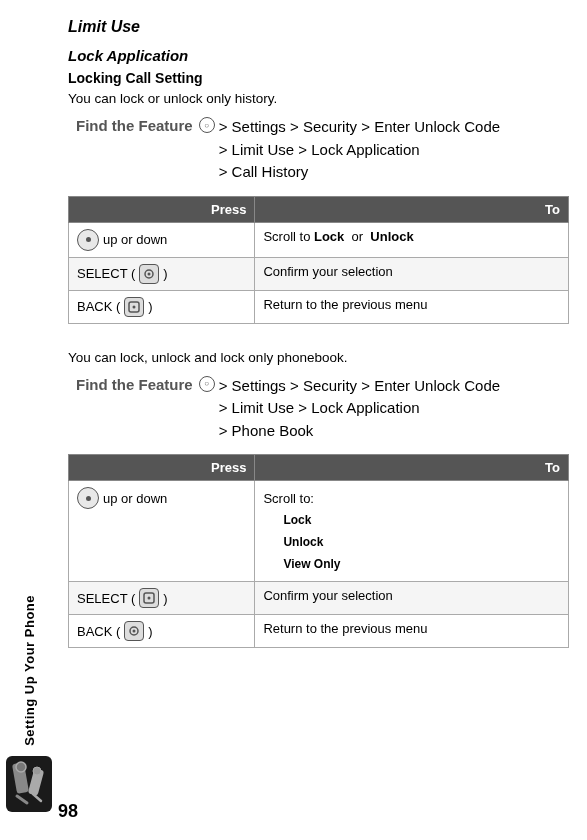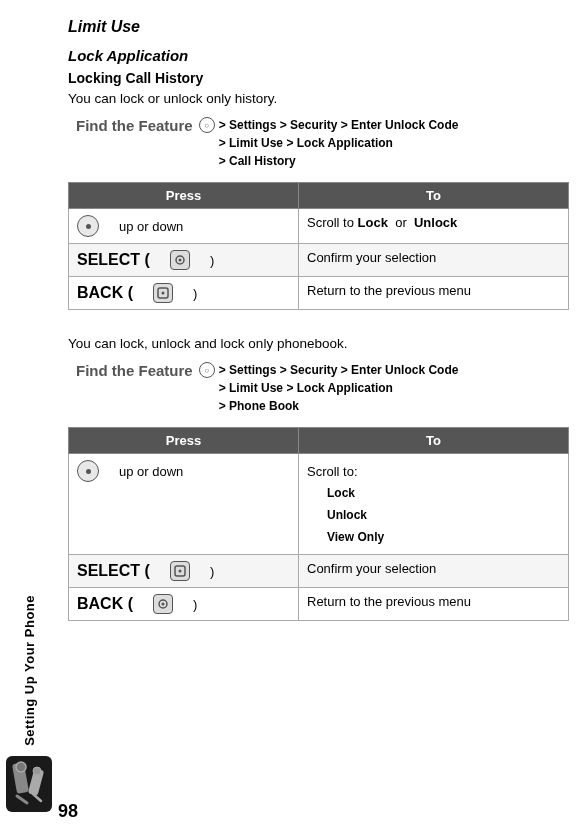--- a/index.html
+++ b/index.html
@@ -128,41 +128,41 @@
       align-items: center;
       justify-content: center;
       font-size: 8px;
       color: #555;
       margin-right: 4px;
       margin-top: 1px;
       flex-shrink: 0;
     }
 
     .find-feature-path {
-      font-size: 12px;
-      font-weight: bold;
+      font-size: 15px;
+      font-weight: normal;
       color: #000;
       line-height: 1.5;
     }
 
     
     .feature-table {
       width: 100%;
       border-collapse: collapse;
       margin-bottom: 16px;
       border: 1px solid #888;
     }
 
     .feature-table th {
       background: #555;
       color: #fff;
       font-size: 13px;
       font-weight: bold;
       padding: 5px 8px;
-      text-align: center;
+      text-align: right;
       border: 1px solid #888;
     }
 
     .feature-table td {
       padding: 6px 8px;
       font-size: 13px;
       border: 1px solid #aaa;
       vertical-align: top;
     }
 
@@ -171,21 +171,21 @@
     }
 
     .feature-table tr:nth-child(even) td {
       background: #f5f5f5;
     }
 
     
     .press-cell {
       display: flex;
       align-items: center;
-      gap: 20px;
+      gap: 4px;
     }
 
     .nav-icon {
       width: 22px;
       height: 22px;
       border-radius: 50%;
       border: 1.5px solid #555;
       display: inline-flex;
       align-items: center;
       justify-content: center;
@@ -194,22 +194,22 @@
     }
 
     .nav-dot {
       width: 5px;
       height: 5px;
       border-radius: 50%;
       background: #555;
     }
 
     .btn-label {
-      font-weight: bold;
-      font-size: 16px;
+      font-weight: normal;
+      font-size: 13px;
       text-align: center;
     }
 
     .btn-icon {
       width: 20px;
       height: 20px;
       border-radius: 4px;
       border: 1.5px solid #555;
       display: inline-flex;
       align-items: center;
@@ -256,21 +256,21 @@
       </svg>
     </div>
   </div>
 
   <div class="main-content">
 
     <h1 class="section-title">Limit Use</h1>
 
     <h2 class="sub-title">Lock Application</h2>
 
-    <h3 class="topic-title">Locking Call History</h3>
+    <h3 class="topic-title">Locking Call Setting</h3>
     <p class="body-text">You can lock or unlock only history.</p>
 
     <div class="find-feature">
       <span class="find-feature-label">Find the Feature</span>
       <span class="find-feature-icon">○</span>
       <span class="find-feature-path">
         &gt; Settings &gt; Security &gt; Enter Unlock Code<br>
         &gt; Limit Use &gt; Lock Application<br>
         &gt; Call History
       </span>

